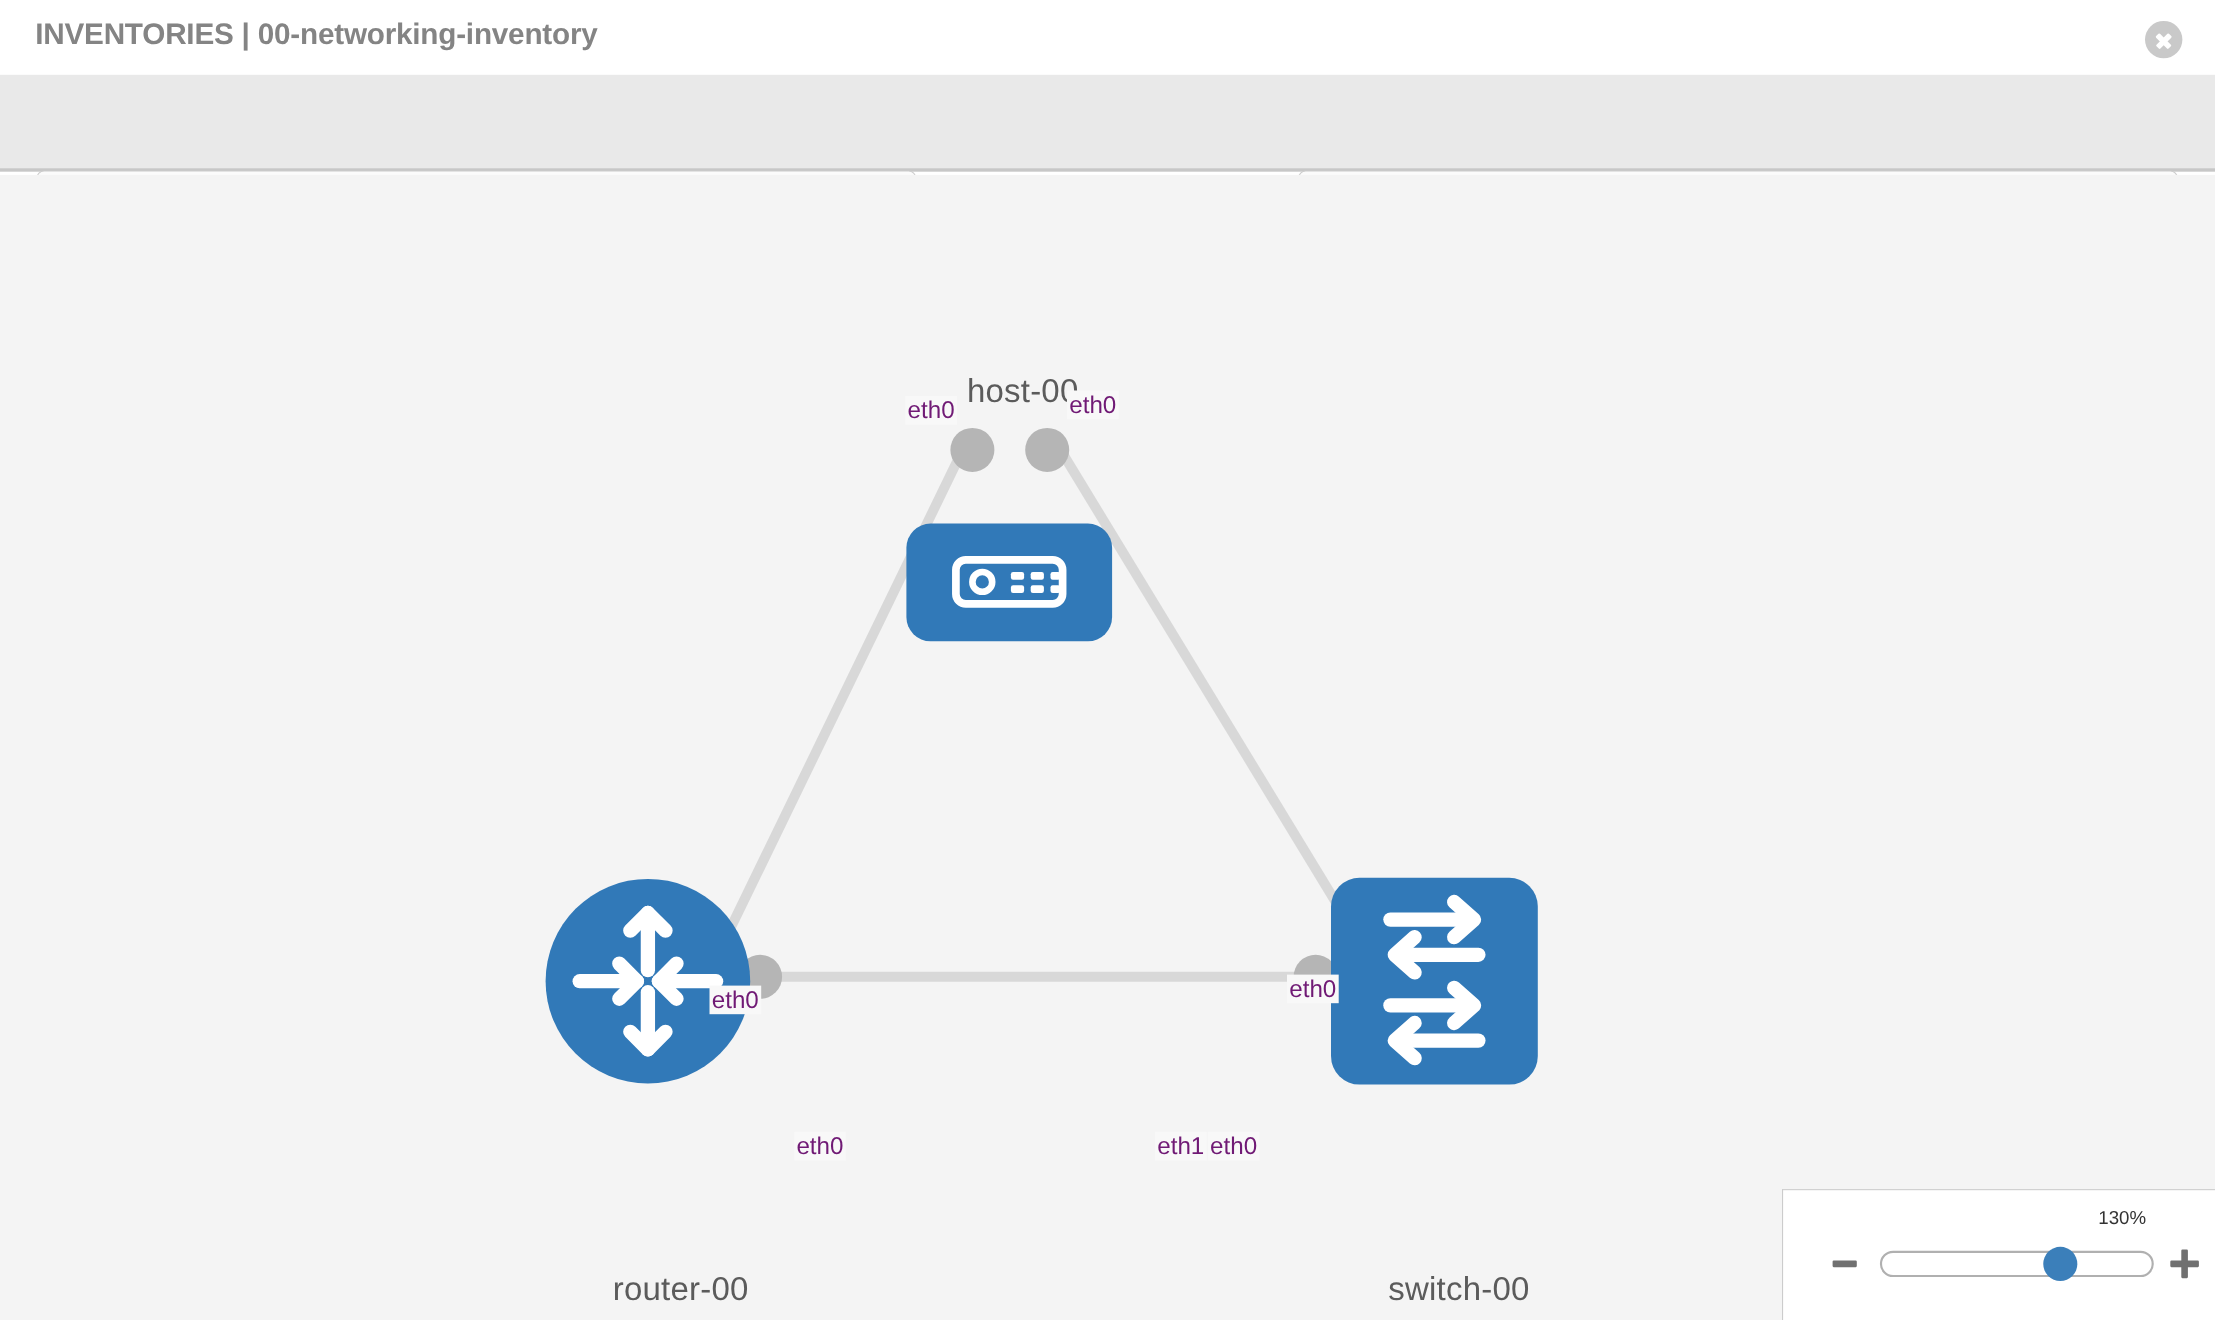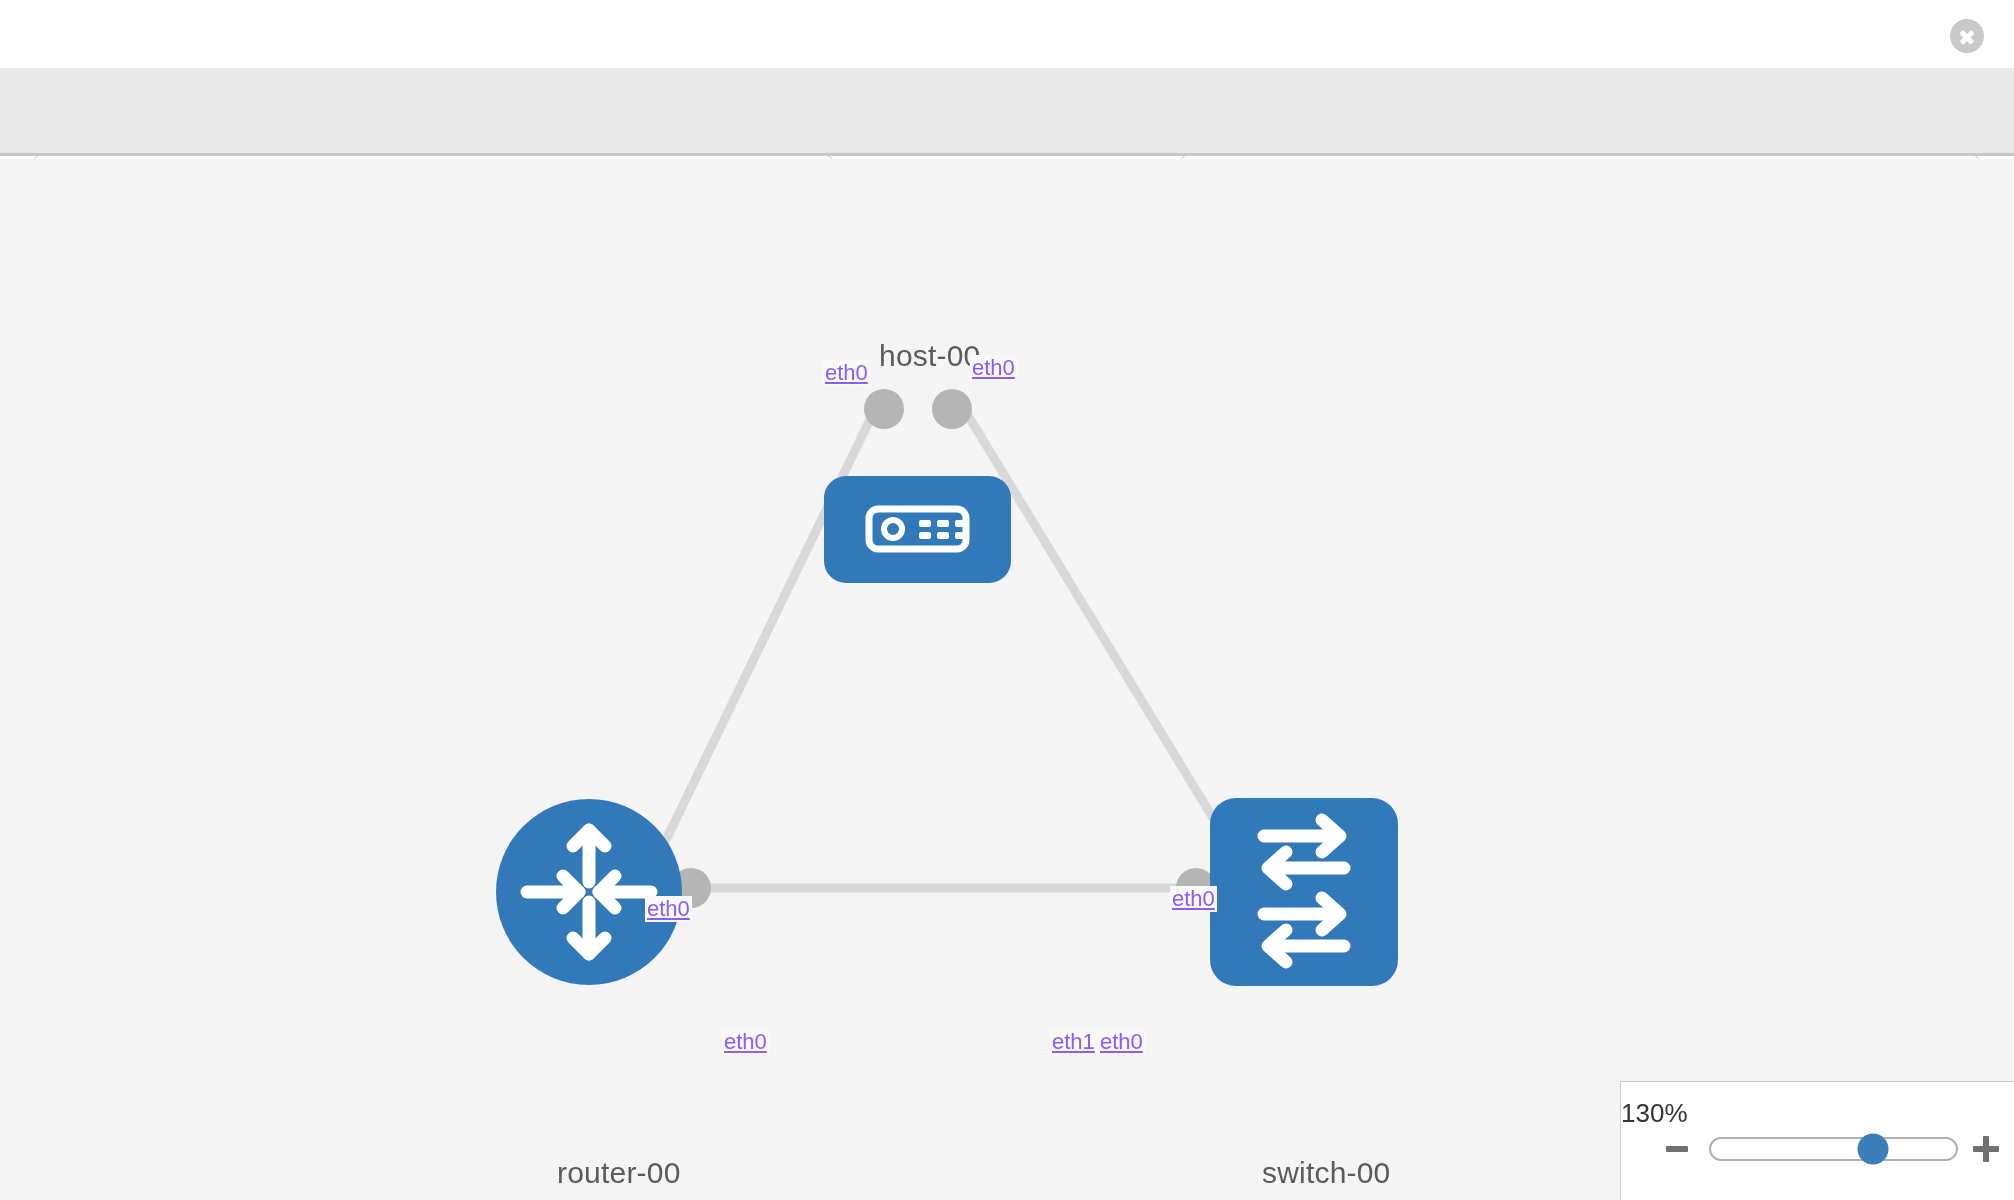--- a/index.html
+++ b/index.html
@@ -125,47 +125,46 @@
     font-size: 30px;
     color: #5b5b5b;
     background: #f4f4f4;
     padding: 0 3px;
     white-space: nowrap;
     letter-spacing: 0.2px;
   }
   .port-label {
     position: absolute;
     font-size: 22px;
-    color: #8b5cf6;
+    color: #701a75;
     background: #f8f8f8;
     padding: 0 2px;
     white-space: nowrap;
-    text-decoration: underline;
   }
 
   
   .zoom-widget {
     position: absolute;
     left: 1620px;
     top: 1081px;
     width: 394px;
     height: 119px;
     background: #ffffff;
     border: 1.5px solid #cccccc;
     border-bottom: none;
     border-right: none;
     box-sizing: border-box;
   }
   .zoom-pct {
     position: absolute;
     top: 16px;
     left: 0;
     width: 330px;
-    text-align: left;
-    font-size: 26px;
+    text-align: right;
+    font-size: 17px;
     color: #333333;
   }
   .zoom-minus {
     position: absolute;
     left: 45px;
     top: 64px;
     width: 22px;
     height: 6px;
     background: #707070;
     border-radius: 1px;
@@ -207,20 +206,21 @@
     border-radius: 50%;
     background: #3b7fba;
     transform: translate(-50%, -50%);
     cursor: pointer;
   }
 </style>
 </head>
 <body>
 
 <div class="header">
+  <div class="header-title">INVENTORIES | 00-networking-inventory</div>
   <div class="close-icon"></div>
 </div>
 
 <div class="toolbar">
 
   <div class="select-box" id="actions-select">
     <span class="sel-label">ACTIONS</span>
     <span class="caret"></span>
   </div>
 

